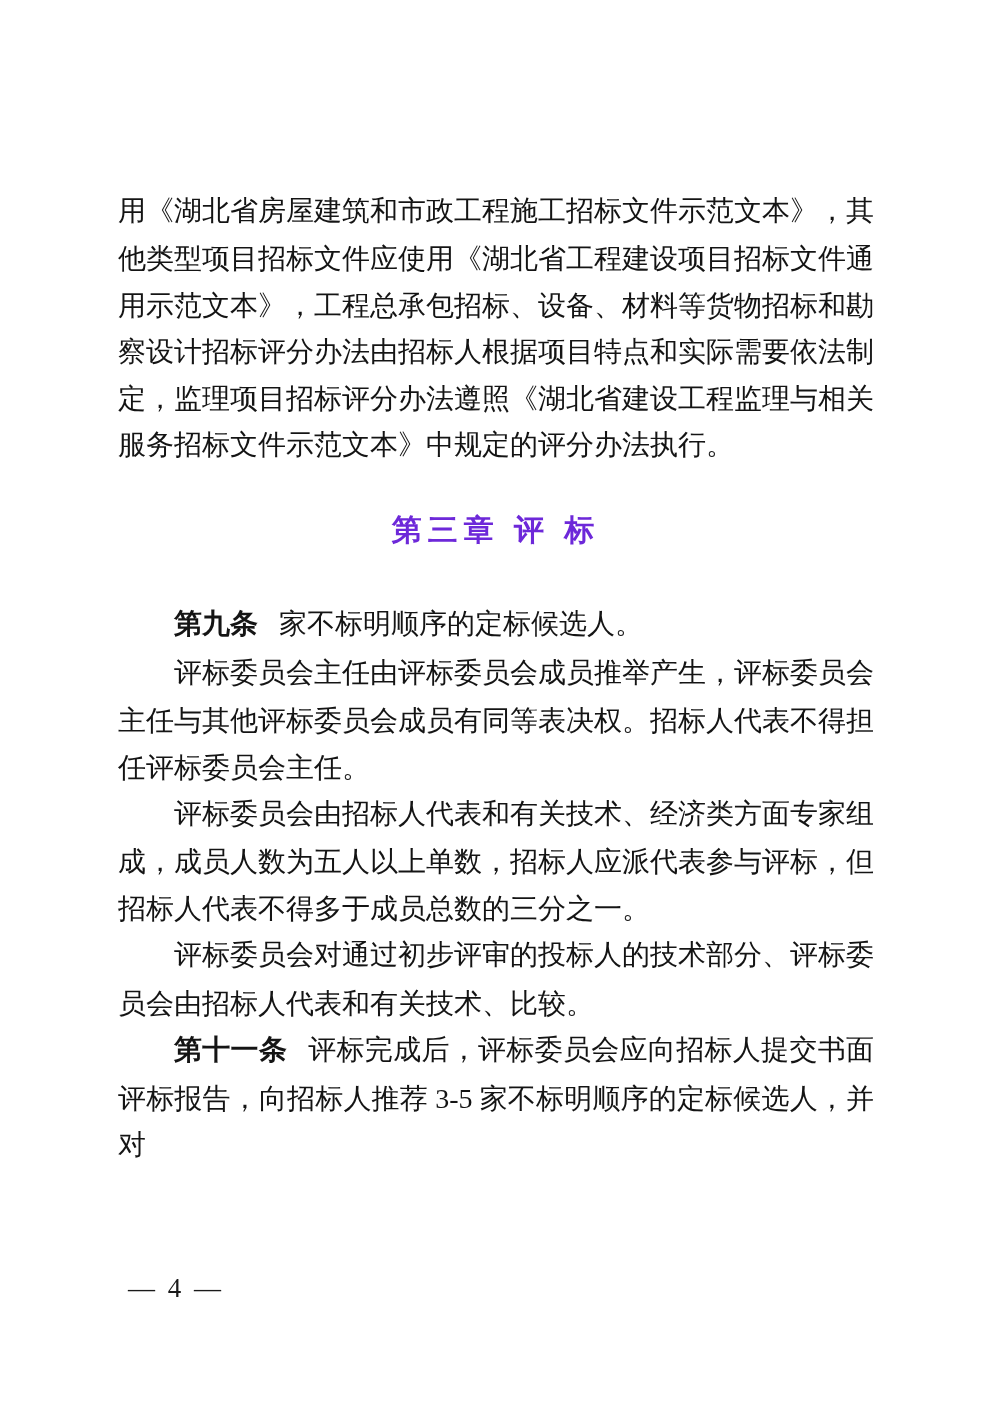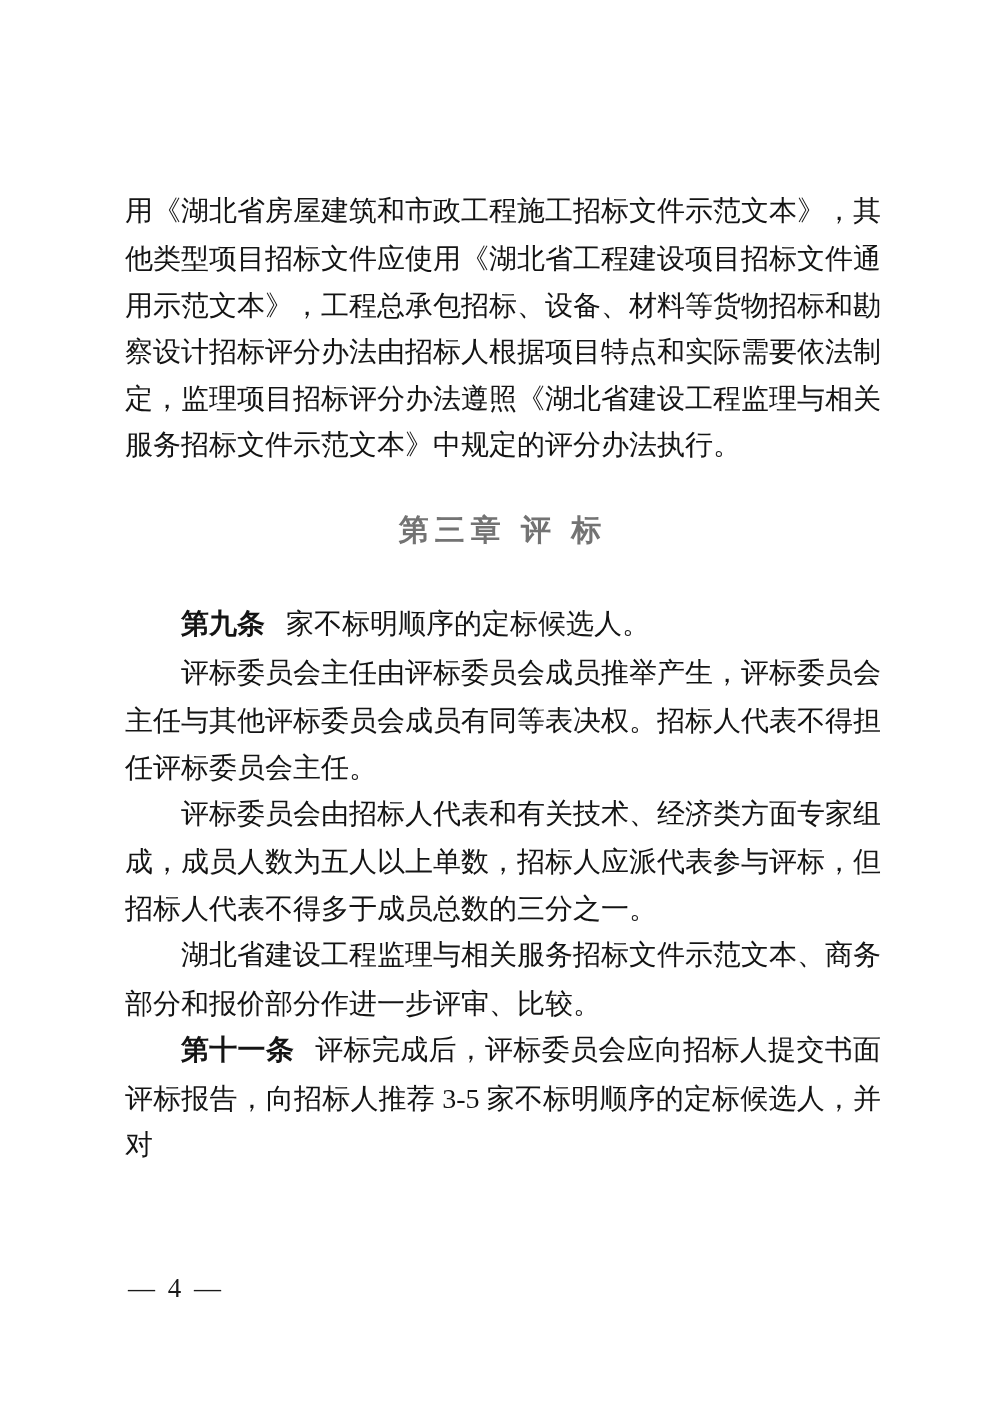--- a/index.html
+++ b/index.html
@@ -12,21 +12,21 @@
     width: 1000px;
     height: 1414px;
     margin: 0 auto;
     background: #ffffff;
     color: #141414;
     font-family: "Liberation Serif", "DejaVu Serif", serif;
     overflow: hidden;
   }
   .content {
     position: absolute;
-    left: 125px;
+    left: 118px;
     width: 756px;
     top: 188px;
   }
   .para {
     margin: 0;
     font-size: 28px;
     line-height: 46.4px;
     text-align: justify;
     text-indent: 2em;
     letter-spacing: 0;
@@ -43,21 +43,21 @@
   }
   .heading {
     margin: 39px 0 0 0;
     padding: 0;
     font-family: "Liberation Sans", "DejaVu Sans", sans-serif;
     font-weight: 700;
     font-size: 30px;
     line-height: 46px;
     text-align: center;
     letter-spacing: 6px;
-    color: #737373;
+    color: #6d28d9;
   }
   .body-block {
     margin-top: 48px;
   }
   .page-number {
     position: absolute;
     left: 128px;
     top: 1272px;
     font-size: 27px;
     line-height: 32px;
@@ -72,20 +72,20 @@
   <div class="content">
 
     <p class="para no-indent"><span class="lead"></span><span>用《湖北省房屋建筑和市政工程施工招标文件示范文本》，其他类型项目招标文件应使用《湖北省工程建设项目招标文件通用示范文本》，工程总承包招标、设备、材料等货物招标和勘察设计招标评分办法由招标人根据项目特点和实际需要依法制定，监理项目招标评分办法遵照《湖北省建设工程监理与相关服务招标文件示范文本》中规定的评分办法执行。</span></p>
 
     <h2 class="heading">第三章 评 标</h2>
 
     <div class="body-block">
       <p class="para"><span class="lead">第九条</span><span>家不标明顺序的定标候选人。</span></p>
       <p class="para"><span class="lead"></span><span>评标委员会主任由评标委员会成员推举产生，评标委员会主任与其他评标委员会成员有同等表决权。招标人代表不得担任评标委员会主任。</span></p>
       <p class="para"><span class="lead"></span><span>评标委员会由招标人代表和有关技术、经济类方面专家组成，成员人数为五人以上单数，招标人应派代表参与评标，但招标人代表不得多于成员总数的三分之一。</span></p>
-      <p class="para"><span class="lead"></span><span>湖北省建设工程监理与相关服务招标文件示范文本、商务部分和报价部分作进一步评审、比较。</span></p>
+      <p class="para"><span class="lead"></span><span>评标委员会对通过初步评审的投标人的技术部分、评标委员会由招标人代表和有关技术、比较。</span></p>
       <p class="para"><span class="lead">第十一条</span><span>评标完成后，评标委员会应向招标人提交书面评标报告，向招标人推荐 3-5 家不标明顺序的定标候选人，并对</span></p>
     </div>
 
   </div>
 
   <div class="page-number">— 4 —</div>
 </div>
 
 </body></html>

